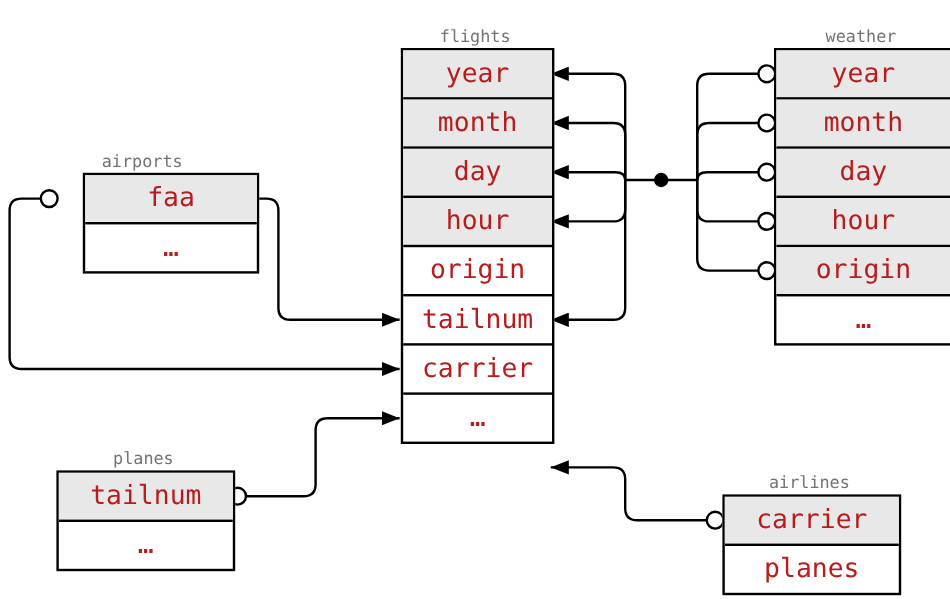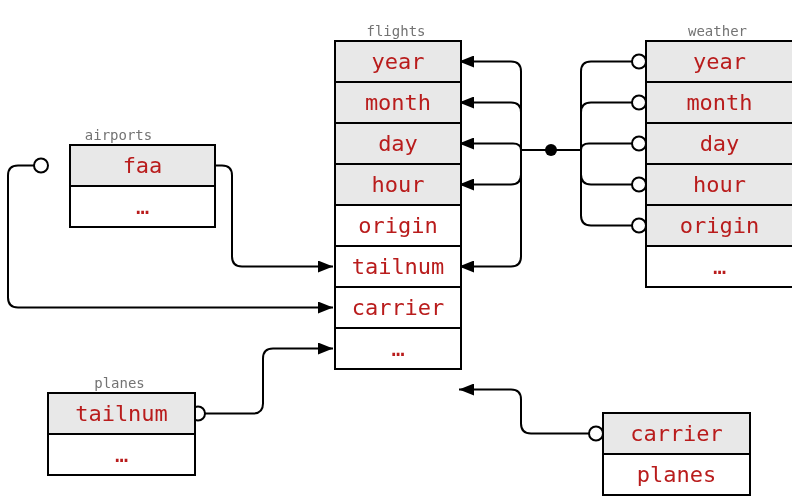--- a/index.html
+++ b/index.html
@@ -103,20 +103,21 @@
     <circle class="port" cx="639" cy="102.5" r="7"></circle>
     <circle class="port" cx="639" cy="143.5" r="7"></circle>
     <circle class="port" cx="639" cy="184.5" r="7"></circle>
     <circle class="port" cx="639" cy="225.5" r="7"></circle>
   </svg>
 
   <div class="tbl-title title-flights">flights</div>
   <div class="tbl-title title-weather">weather</div>
   <div class="tbl-title title-airports">airports</div>
   <div class="tbl-title title-planes">planes</div>
+  <div class="tbl-title title-airlines">airlines</div>
 
   <div class="tbl tbl-flights">
     <div class="row key">year</div>
     <div class="row key">month</div>
     <div class="row key">day</div>
     <div class="row key">hour</div>
     <div class="row">origin</div>
     <div class="row">tailnum</div>
     <div class="row">carrier</div>
     <div class="row">…</div>

